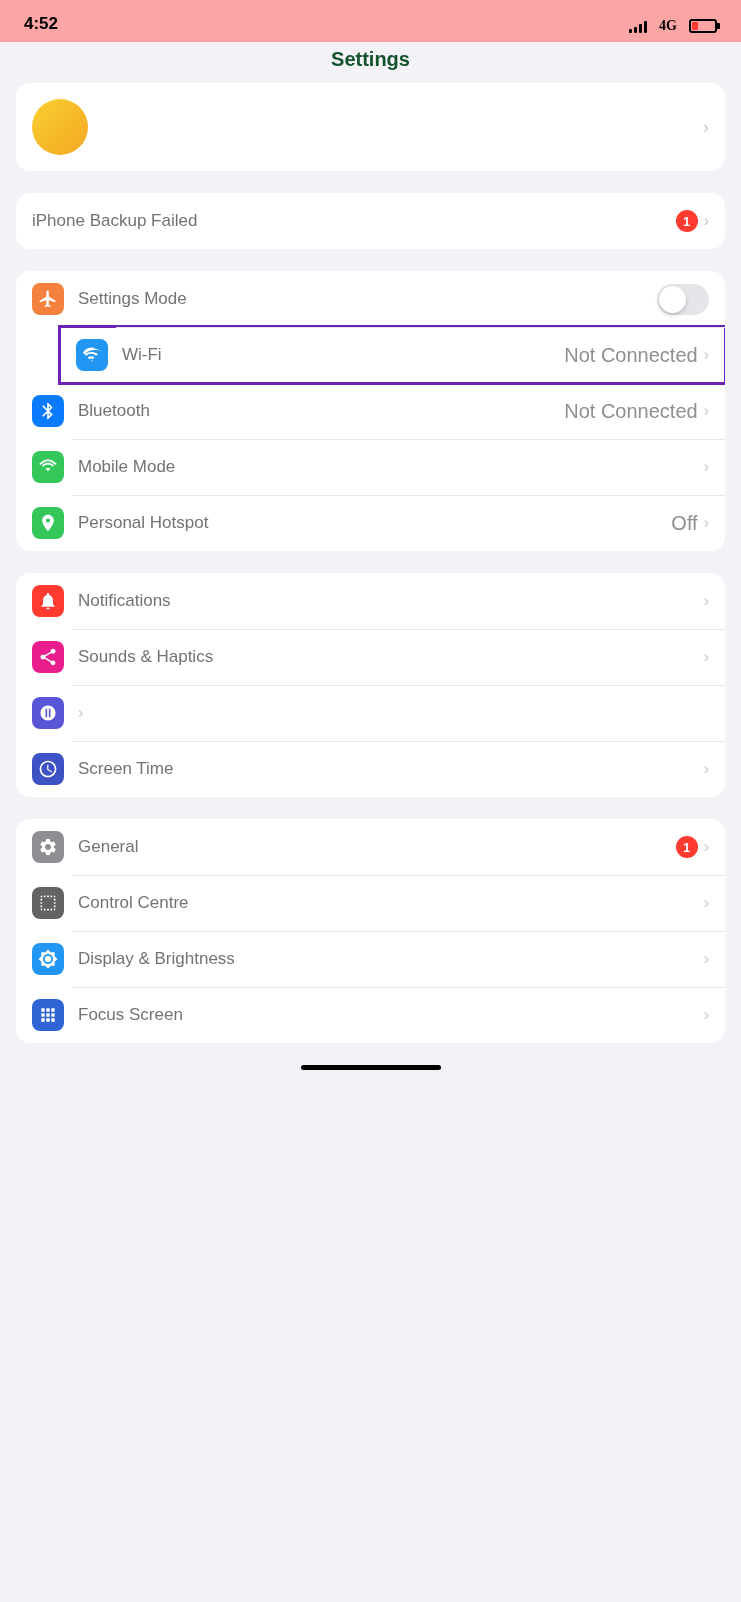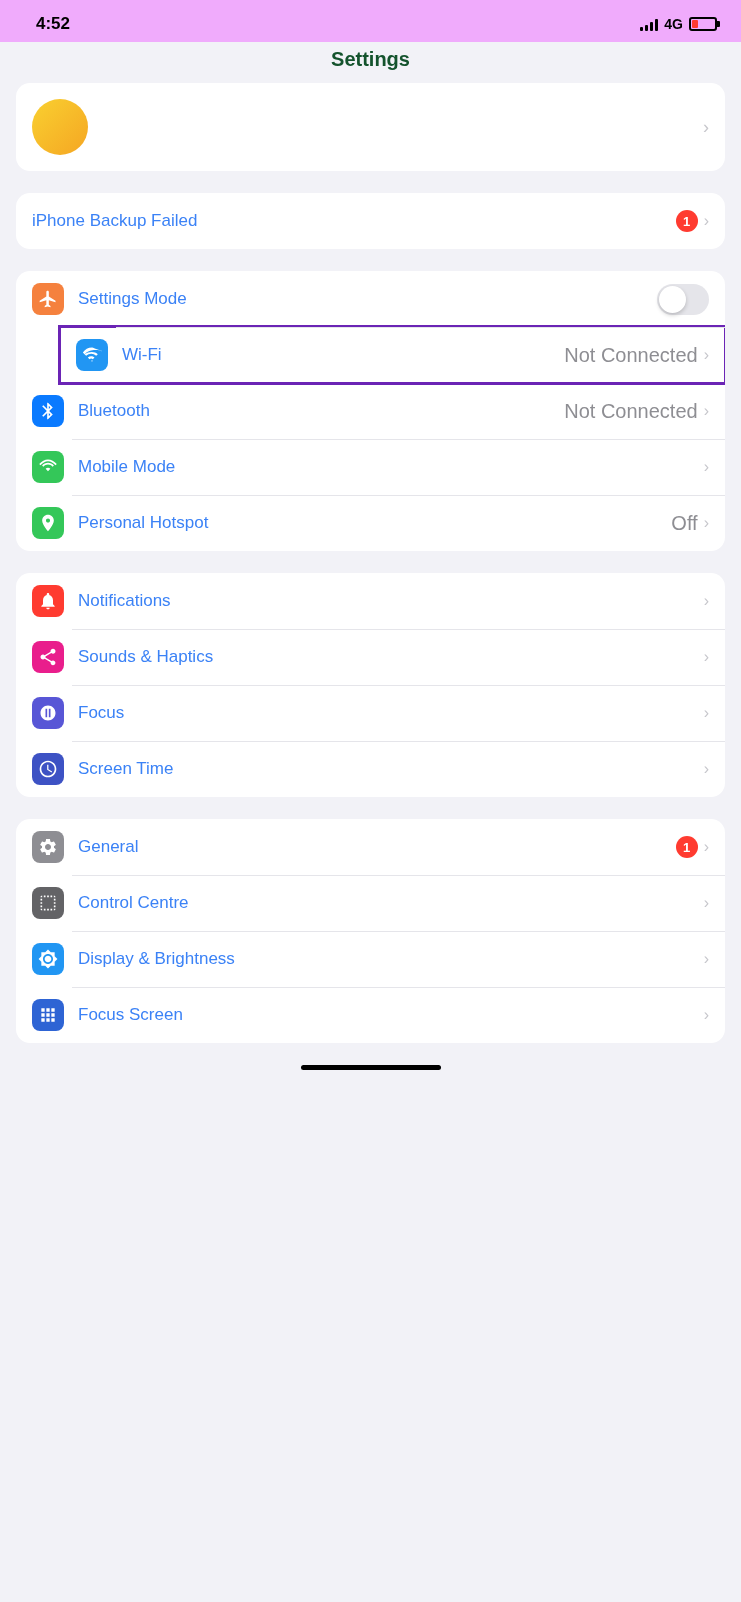--- a/index.html
+++ b/index.html
@@ -8,33 +8,34 @@
       min-height: 1602px;
       background: #f2f2f7;
       font-family: -apple-system, 'SF Pro Text', 'Helvetica Neue', sans-serif;
       overflow-x: hidden;
     }
 
     
     .status-bar {
       display: flex;
       justify-content: space-between;
-      align-items: center;
-      padding: 14px 24px 8px 36px;
-      background: #f0abfc;
+      align-items: flex-end;
+      padding: 14px 24px 8px 24px;
+      background: #fca5a5;
     }
     .status-time {
       font-size: 17px;
       font-weight: 700;
       color: #000;
     }
     .status-icons {
       display: flex;
       align-items: center;
-      gap: 6px;
+      gap: 12px;
+      font-family: Liberation Serif, serif;
     }
     .signal-bars {
       display: flex;
       align-items: flex-end;
       gap: 2px;
       height: 14px;
     }
     .signal-bar {
       width: 3px;
       background: #000;
@@ -153,21 +154,21 @@
       align-items: center;
       justify-content: center;
       margin-right: 14px;
       flex-shrink: 0;
       font-size: 17px;
       color: #fff;
     }
     .row-label {
       flex: 1;
       font-size: 17px;
-      color: #3b82f6;
+      color: #737373;
     }
     .row-value {
       font-size: 20px;
       color: #8e8e93;
       margin-right: 6px;
     }
     .row-chevron {
       color: #c7c7cc;
       font-size: 16px;
       font-weight: 500;
@@ -378,21 +379,20 @@
     <span class="row-label">Sounds &amp; Haptics</span>
     <span class="row-chevron">›</span>
   </div>
 
   <div class="settings-row">
     <div class="row-icon icon-purple">
       <svg class="icon-svg" viewBox="0 0 24 24">
           <path d="M12 3c-4.97 0-9 4.03-9 9s4.03 9 9 9 9-4.03 9-9-4.03-9-9-9zm-1 14H9V7h2v10zm4 0h-2V7h2v10z"></path>
         </svg>
     </div>
-    <span class="row-label">Focus</span>
     <span class="row-chevron">›</span>
   </div>
 
   <div class="settings-row">
     <div class="row-icon icon-indigo">
       <svg class="icon-svg" viewBox="0 0 24 24">
           <path d="M11.99 2C6.47 2 2 6.48 2 12s4.47 10 9.99 10C17.52 22 22 17.52 22 12S17.52 2 11.99 2zM12 20c-4.42 0-8-3.58-8-8s3.58-8 8-8 8 3.58 8 8-3.58 8-8 8zm.5-13H11v6l5.25 3.15.75-1.23-4.5-2.67V7z"></path>
         </svg>
     </div>
     <span class="row-label">Screen Time</span>

